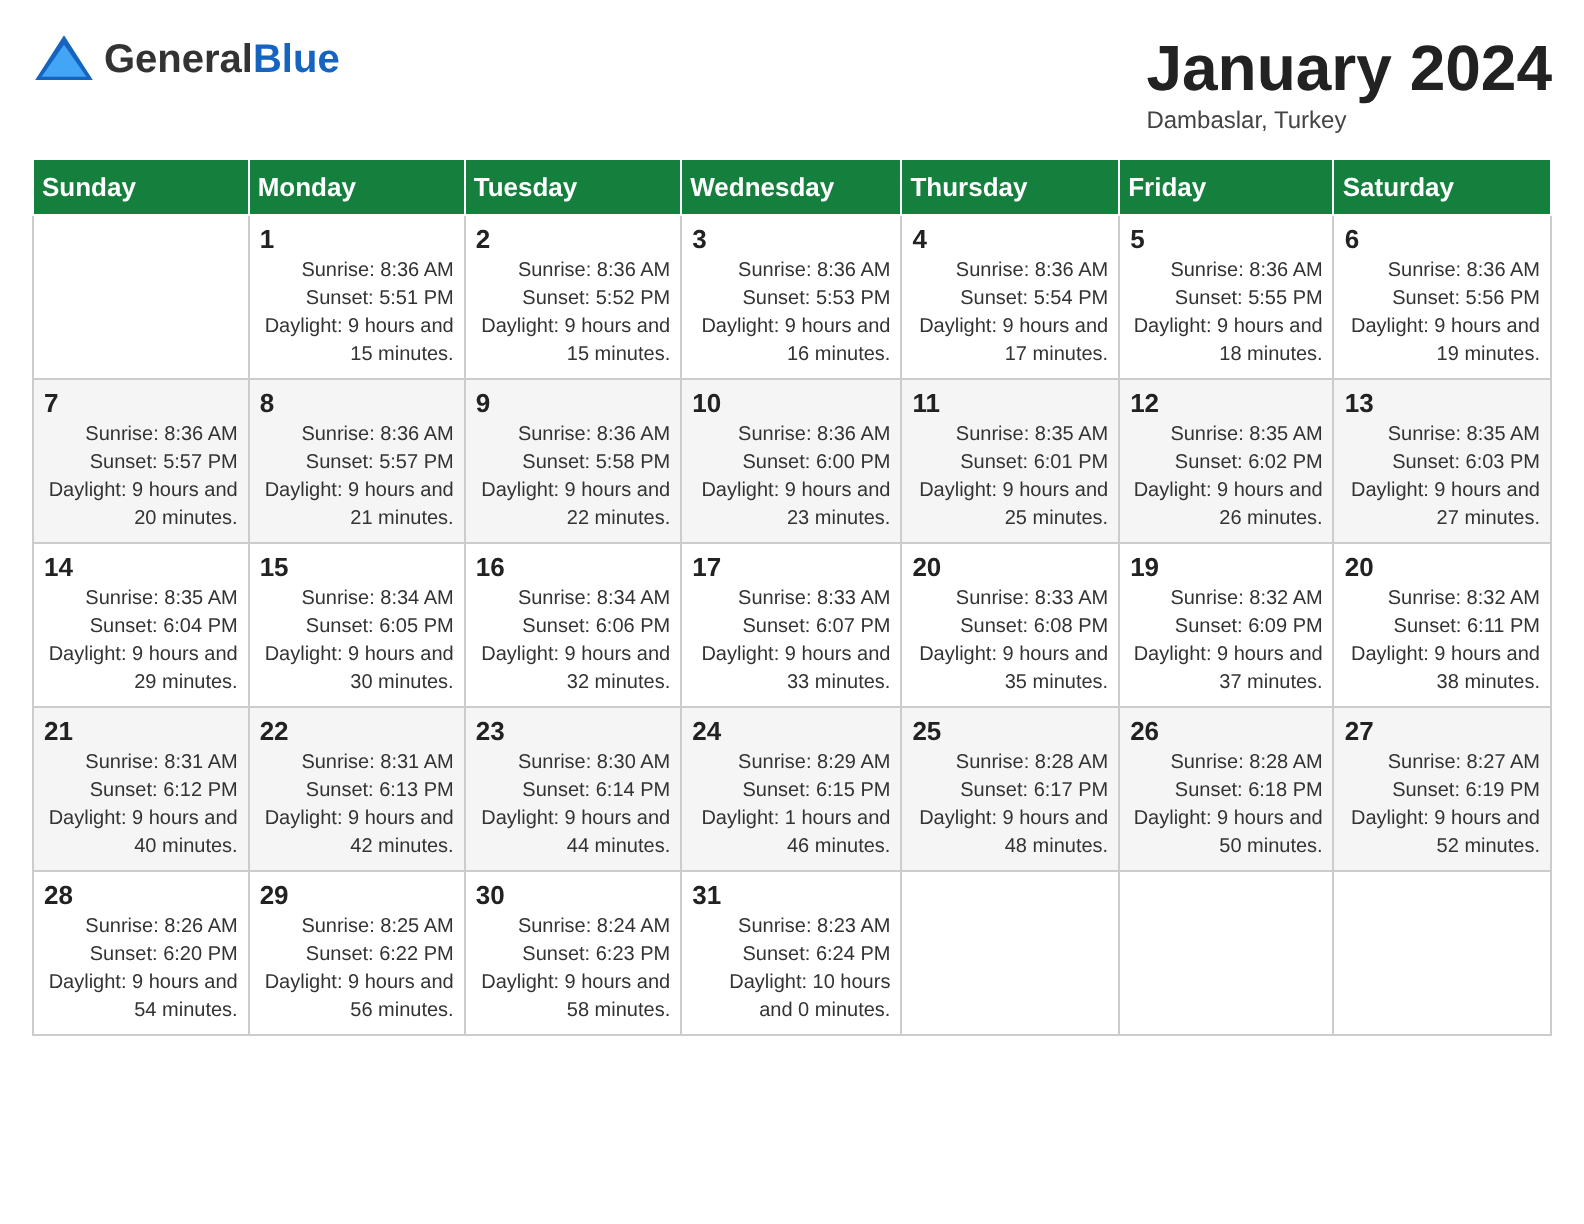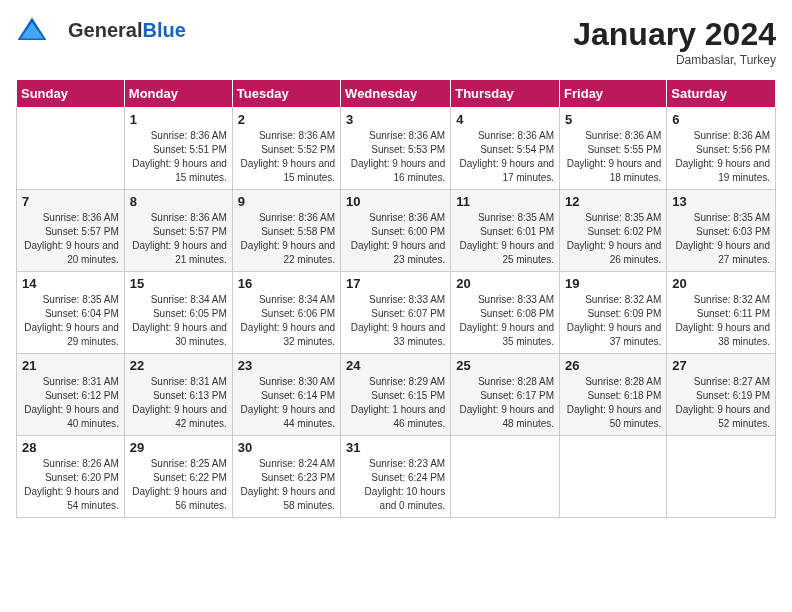--- a/index.html
+++ b/index.html
@@ -21,40 +21,39 @@
       flex-direction: column;
       align-items: flex-start;
     }
     .logo-icon {
       width: 32px;
       height: 28px;
     }
     .logo-row {
       display: flex;
       align-items: center;
-      gap: 20px;
+      gap: 4px;
     }
     .title-block {
-      text-align: right;
     }
     .month-title {
       font-size: 32px;
       font-weight: bold;
       color: #222;
     }
     .location-title {
       font-size: 12px;
       color: #444;
     }
     table {
       width: 100%;
       border-collapse: collapse;
     }
     thead tr th {
-      background-color: #be185d;
+      background-color: #15803d;
       color: #fff;
       font-size: 13px;
       font-weight: bold;
       padding: 6px 4px;
       text-align: left;
       border: 1px solid #fff;
     }
     tbody tr td {
       vertical-align: top;
       border: 1px solid #ccc;

